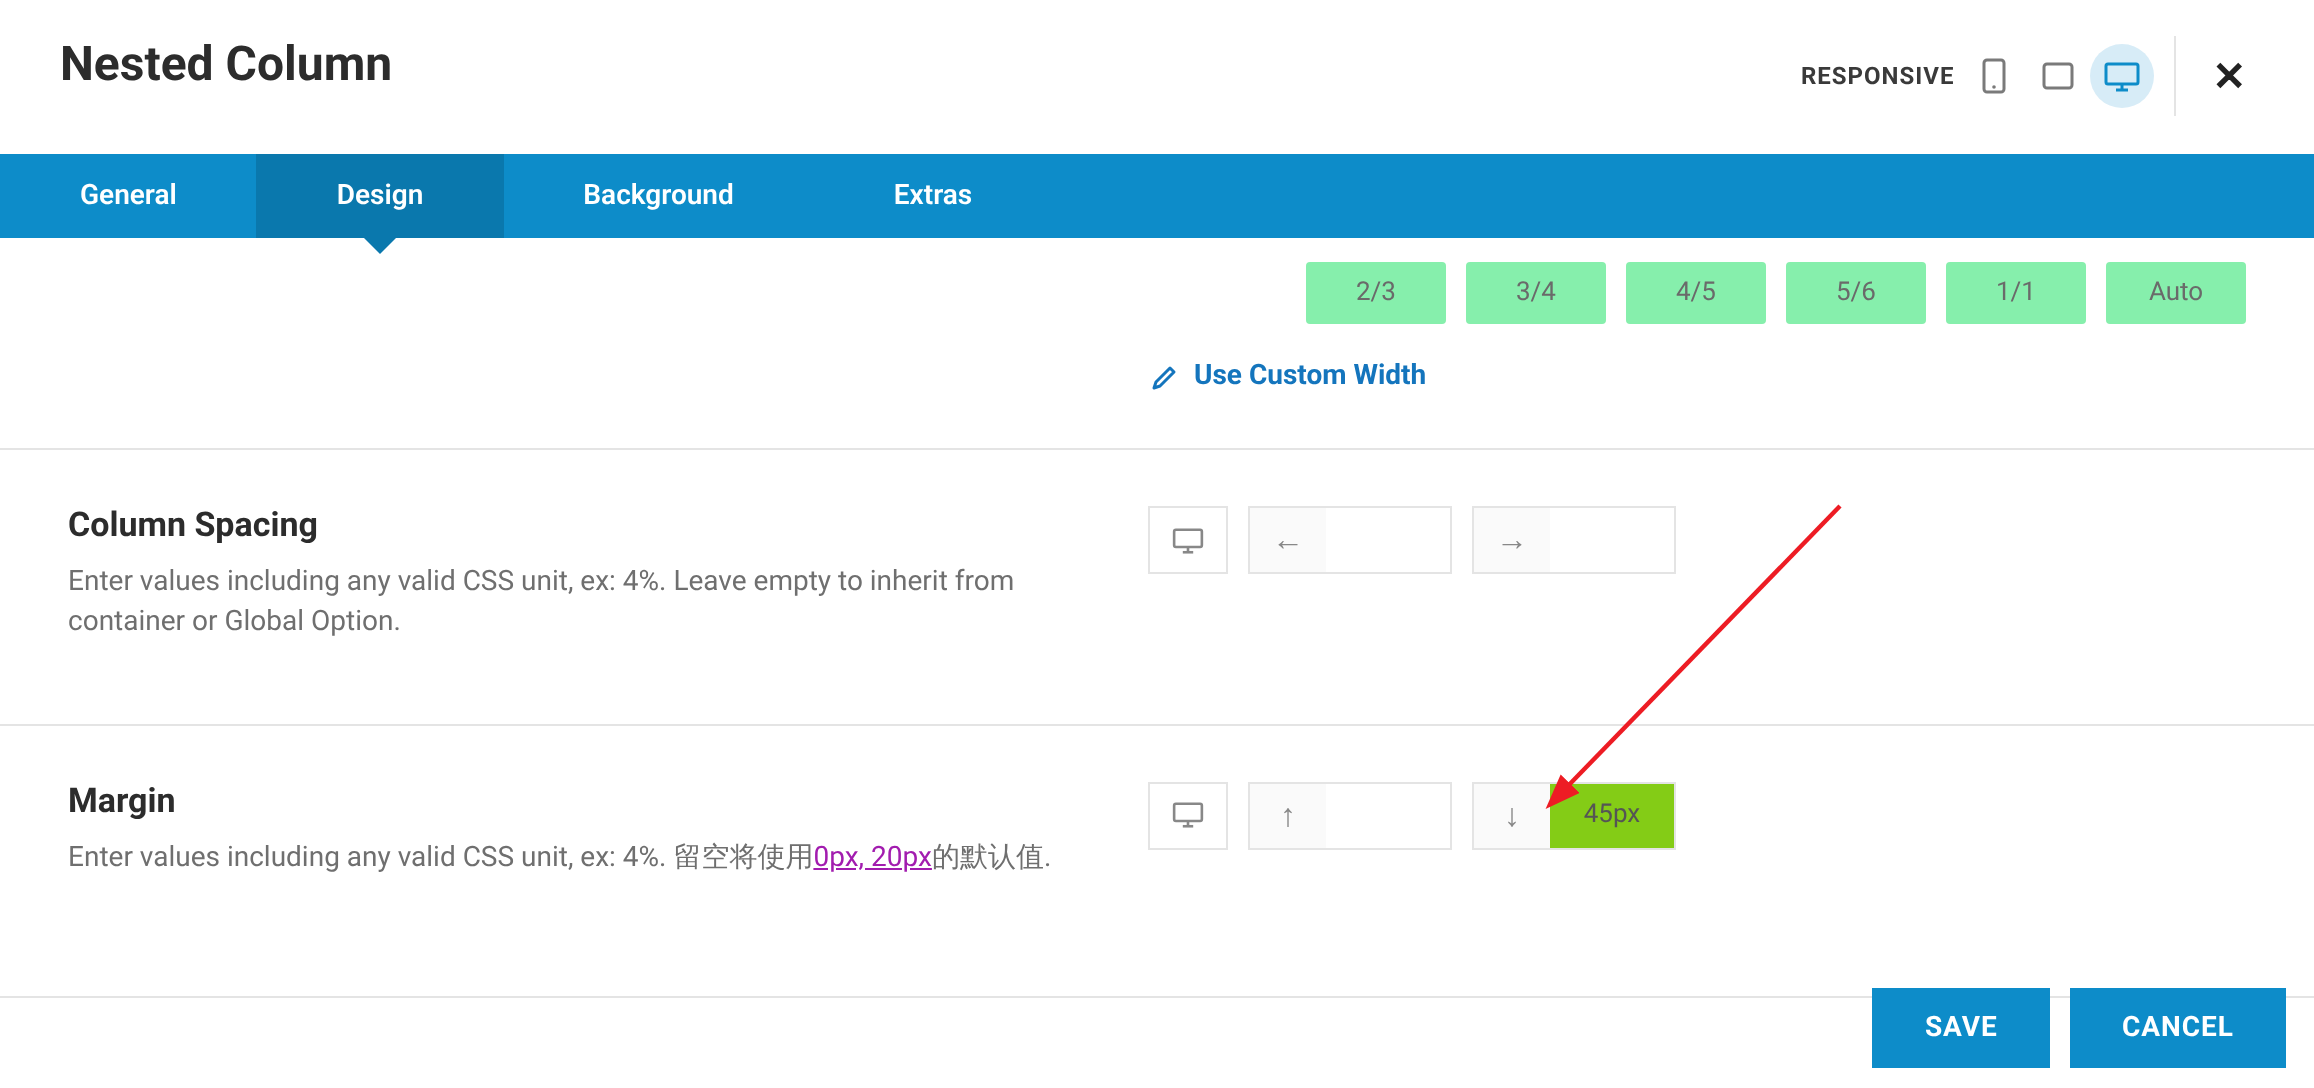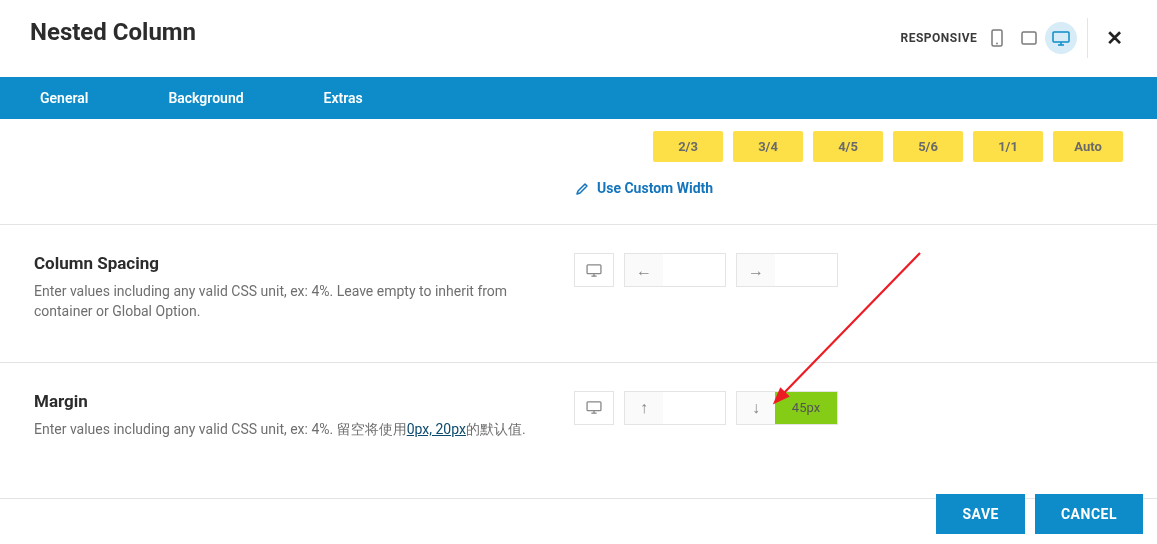--- a/index.html
+++ b/index.html
@@ -14,27 +14,27 @@
 .close-btn { font-size:20px; font-weight:700; color:#222; cursor:pointer; padding:6px 4px; }
 .tabs { background:#0d8cc9; display:flex; height:42px; position:relative; }
 .tab { color:#fff; padding:0 40px; display:flex; align-items:center; font-size:14px; font-weight:600; cursor:pointer; position:relative; }
 .tab.active { background:#0a78ad; }
 .tab.active::after { content:""; position:absolute; bottom:-8px; left:50%; transform:translateX(-50%); width:0; height:0; border-left:8px solid transparent; border-right:8px solid transparent; border-top:8px solid #0a78ad; }
 .content { height:380px; overflow-y:auto; border-bottom:1px solid #e4e4e4; }
 .content::-webkit-scrollbar { width:16px; }
 .content::-webkit-scrollbar-track { background:#f1f1f1; }
 .content::-webkit-scrollbar-thumb { background:#c1c1c1; }
 .width-row { display:flex; justify-content:flex-end; padding:12px 34px 0 34px; gap:10px; }
-.width-chip { background:#fde047; color:#6a6a6a; font-size:13px; font-weight:700; padding:8px 0; width:70px; text-align:center; border-radius:2px; cursor:pointer; }
+.width-chip { background:#86efac; color:#6a6a6a; font-size:13px; font-weight:400; padding:8px 0; width:70px; text-align:center; border-radius:2px; cursor:pointer; }
 .custom-width-row { display:flex; justify-content:flex-start; padding:18px 0 28px 576px; align-items:center; gap:8px; color:#1475bd; font-weight:700; font-size:14px; cursor:pointer; }
 .section { border-top:1px solid #e4e4e4; padding:28px 34px 40px 34px; display:flex;gap:48px; }
 .section-left { width:492px; flex-shrink:0; }
 .section-title { font-size:17px; font-weight:700; color:#2c2c2c; margin-bottom:8px; }
 .section-desc { font-size:14px; color:#6f6f6f; line-height:1.45; }
-.section-desc a { color:#0c4a6e; text-decoration:underline; }
+.section-desc a { color:#a21caf; text-decoration:underline; }
 .section-right { display:flex; gap:10px; align-items:flex-start; }
 .resp-box { width:40px; height:34px; border:1px solid #e4e4e4; display:flex; align-items:center; justify-content:center; cursor:pointer; color:#888; }
 .input-group { display:flex; border:1px solid #e4e4e4; height:34px; }
 .input-icon { width:38px; display:flex; align-items:center; justify-content:center; color:#888; border-right:0px solid #e4e4e4; background:#fafafa; }
 .input-field { width:62px; border:none; outline:none; background:#84cc16; font-size:13px; color:#555; text-align:center; }
 .input-field.empty { background:#fff; }
 .footer { position:absolute; bottom:0; left:16px; right:0; display:flex; justify-content:flex-end; gap:10px; padding:10px 14px 10px 0; }
 .btn { padding:12px 26px; font-size:14px; font-weight:700; color:#fff; background:#0d8cc9; border:none; cursor:pointer; letter-spacing:0.5px; }
 .arrow-annotation { position:absolute; pointer-events:none; }
 svg { display:block; }
@@ -64,20 +64,21 @@
           <line x1="9" y1="11" x2="9" y2="14" stroke="currentColor" stroke-width="1.5"></line>
         </svg>
     </span>
     <span class="divider-v"></span>
     <span class="close-btn">✕</span>
   </div>
 </div>
 
 <div class="tabs">
   <div class="tab">General</div>
+  <div class="tab active">Design</div>
   <div class="tab">Background</div>
   <div class="tab">Extras</div>
 </div>
 
 <div class="content">
 
   <div class="width-row">
     <div class="width-chip">2/3</div>
     <div class="width-chip">3/4</div>
     <div class="width-chip">4/5</div>

